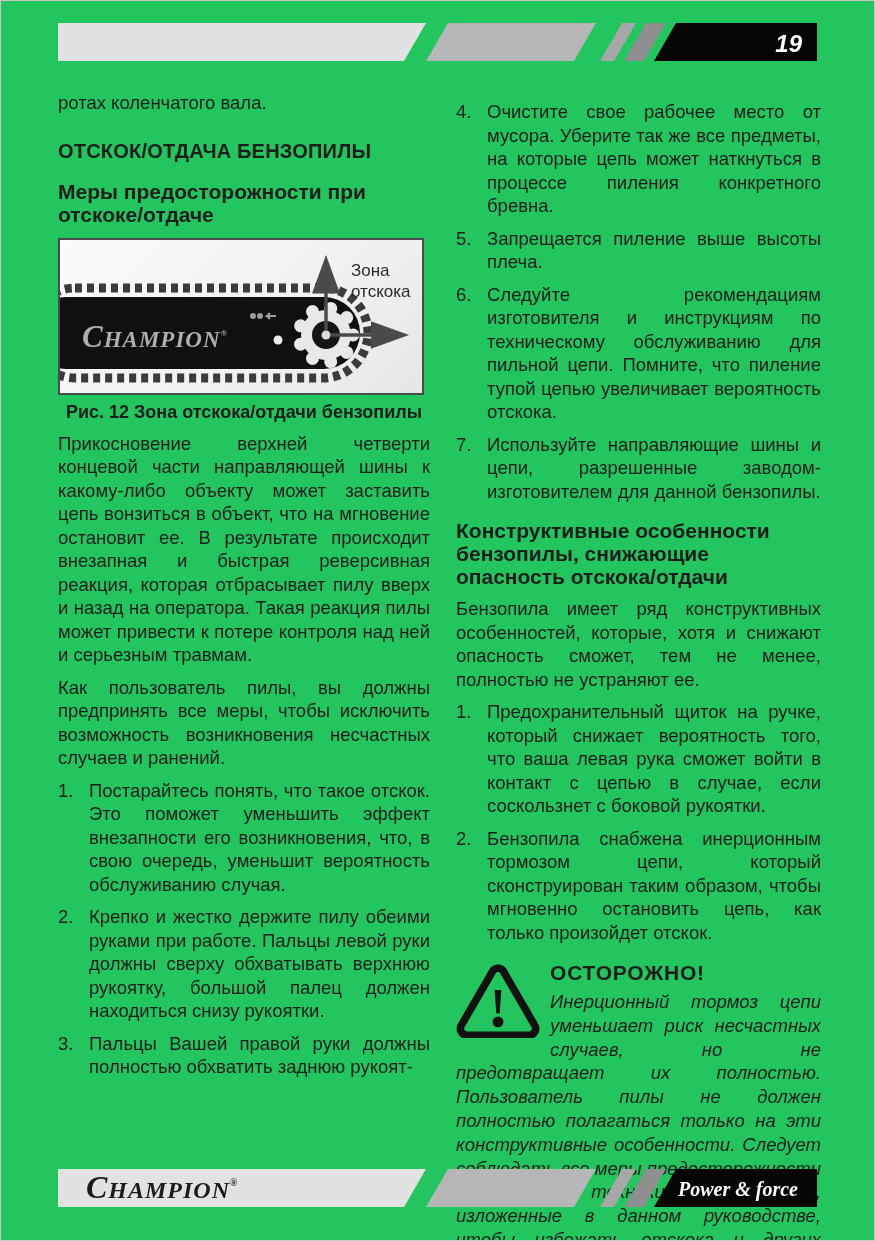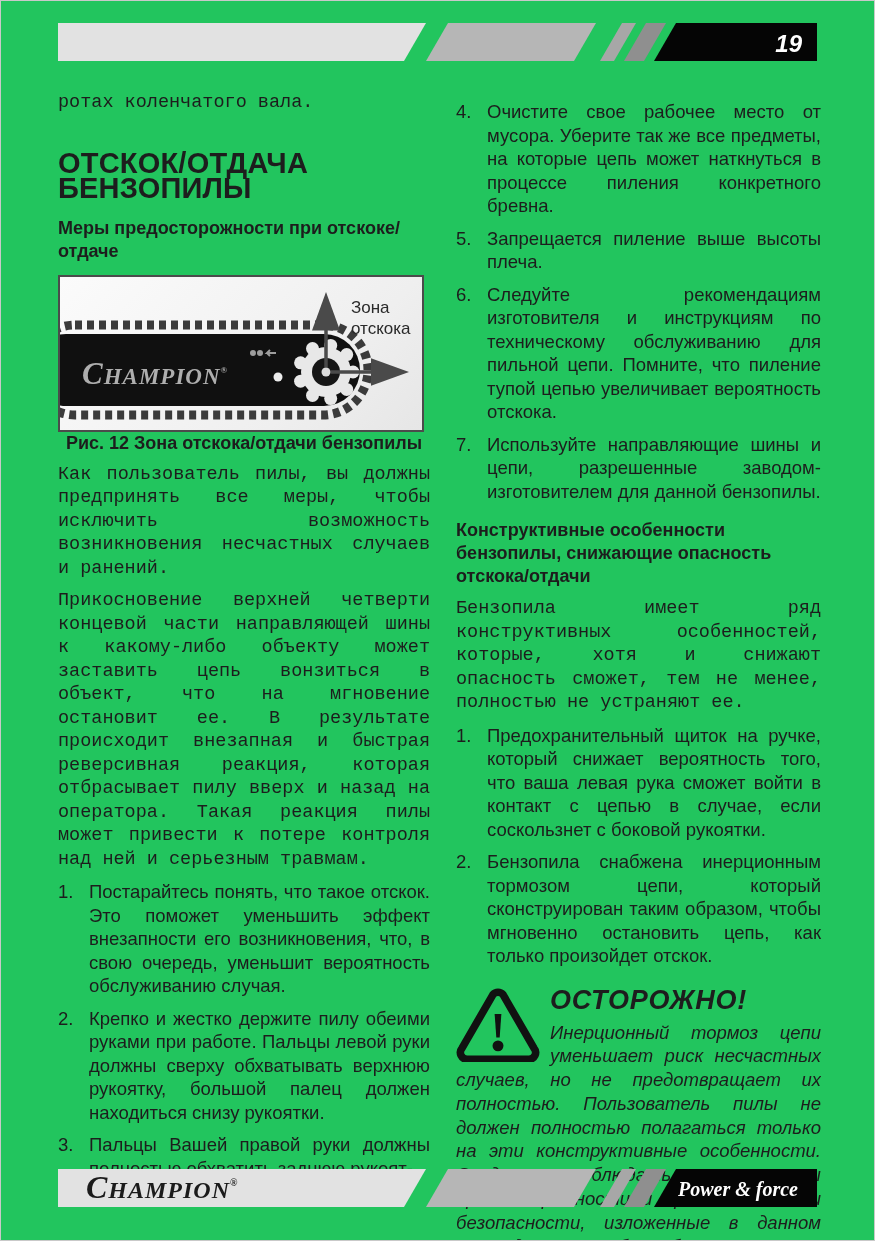--- a/index.html
+++ b/index.html
@@ -14,53 +14,53 @@
     padding:22px 56px 0 57px;
     overflow:hidden;
   }
   .band { display:block; width:759px; height:38px; }
   .band-footer { position:absolute; left:57px; top:1168px; }
   .content { display:flex; gap:26px; margin-top:30px; }
   .col-left  { width:372px; flex:none; }
   .col-right { width:365px; flex:none; }
   p.body {
     font-size:18.5px; line-height:23.5px;
-    text-align:justify; margin-top:9px;font-family:Liberation Mono, monospace;
+    text-align:justify; margin-top:9px;
   }
   p.first { margin-top:0; }
   h1.section {
-    font-size:29px; line-height:25px;
-    font-weight:bold; margin-top:36px; letter-spacing:.2px;
+    font-size:20px; line-height:25px;
+    font-weight:bold; margin-top:24px; letter-spacing:.2px;
   }
   h2.sub {
-    font-size:18px; line-height:23px;
+    font-size:21px; line-height:23px;
     font-weight:bold; margin-top:16px;
   }
   .fig {
     width:366px; height:157px;
     border:2px solid #4b4b4b;
     background:linear-gradient(135deg,#fbfbfb 0%,#efefef 70%,#e6e6e6 100%);
     margin-top:12px; overflow:hidden;
   }
   .fig-caption {
     font-size:18px; font-weight:bold;
-    text-align:center; margin-top:1px;
+    text-align:center; margin-top:7px;
   }
   .li {
     display:flex; margin-top:9px;
     font-size:18.5px; line-height:23.5px;
   }
   .li .num { width:31px; flex:none; }
   .li .txt { flex:1; text-align:justify; }
   .cont-para { padding-left:31px; margin-top:0; }
   .warning { margin-top:14px; overflow:hidden; }
   .warn-icon { float:left; width:84px; height:76px; margin:4px 10px 0 0; }
   .warn-title {
-    font-size:27px; font-weight:bold;
-    letter-spacing:.8px; padding-top:3px;font-style:italic;
+    font-size:21px; font-weight:bold;
+    letter-spacing:.8px; padding-top:3px;
   }
   .warn-text {
     font-style:italic; font-size:18.5px; line-height:23.8px;
     text-align:justify; margin-top:5px;
   }
   .brand-text { font-family:"Liberation Serif", serif; font-style:italic; font-weight:bold; }
   .num-text   { font-family:"Liberation Sans", sans-serif; font-style:italic; font-weight:bold; }
 </style>
 </head>
 <body>
@@ -126,22 +126,22 @@
 
           <line x1="266" y1="90" x2="266" y2="22" stroke="#4a4a4a" stroke-width="3.5" marker-end="url(#arrowhead)"></line>
           <line x1="271" y1="95" x2="342" y2="95" stroke="#4a4a4a" stroke-width="3.5" marker-end="url(#arrowhead)"></line>
 
           <text x="291" y="36" font-size="17" fill="#2a2a2a">Зона</text>
           <text x="291" y="57" font-size="17" fill="#2a2a2a">отскока</text>
         </svg>
       </div>
       <div class="fig-caption">Рис. 12 Зона отскока/отдачи бензопилы</div>
 
+      <p class="body">Прикосновение верхней четверти концевой части направляющей шины к какому-либо объекту может заставить цепь вонзиться в объект, что на мгновение остановит ее. В результате происходит внезапная и быстрая реверсивная реакция, которая отбрасывает пилу вверх и назад на оператора. Такая реакция пилы может привести к потере контроля над ней и серьезным травмам.</p>
       <p class="body">Как пользователь пилы, вы должны предпринять все меры, чтобы исключить возможность возникновения несчастных случаев и ранений.</p>
-      <p class="body">Прикосновение верхней четверти концевой части направляющей шины к какому-либо объекту может заставить цепь вонзиться в объект, что на мгновение остановит ее. В результате происходит внезапная и быстрая реверсивная реакция, которая отбрасывает пилу вверх и назад на оператора. Такая реакция пилы может привести к потере контроля над ней и серьезным травмам.</p>
 
       <div class="li">
         <span class="num">1.</span>
         <span class="txt">Постарайтесь понять, что такое отскок. Это поможет уменьшить эффект внезапности его возникновения, что, в свою очередь, уменьшит вероятность обслуживанию случая.</span>
       </div>
       <div class="li">
         <span class="num">2.</span>
         <span class="txt">Крепко и жестко держите пилу обеими руками при работе. Пальцы левой руки должны сверху обхватывать верхнюю рукоятку, большой палец должен находиться снизу рукоятки.</span>
       </div>
       <div class="li">

